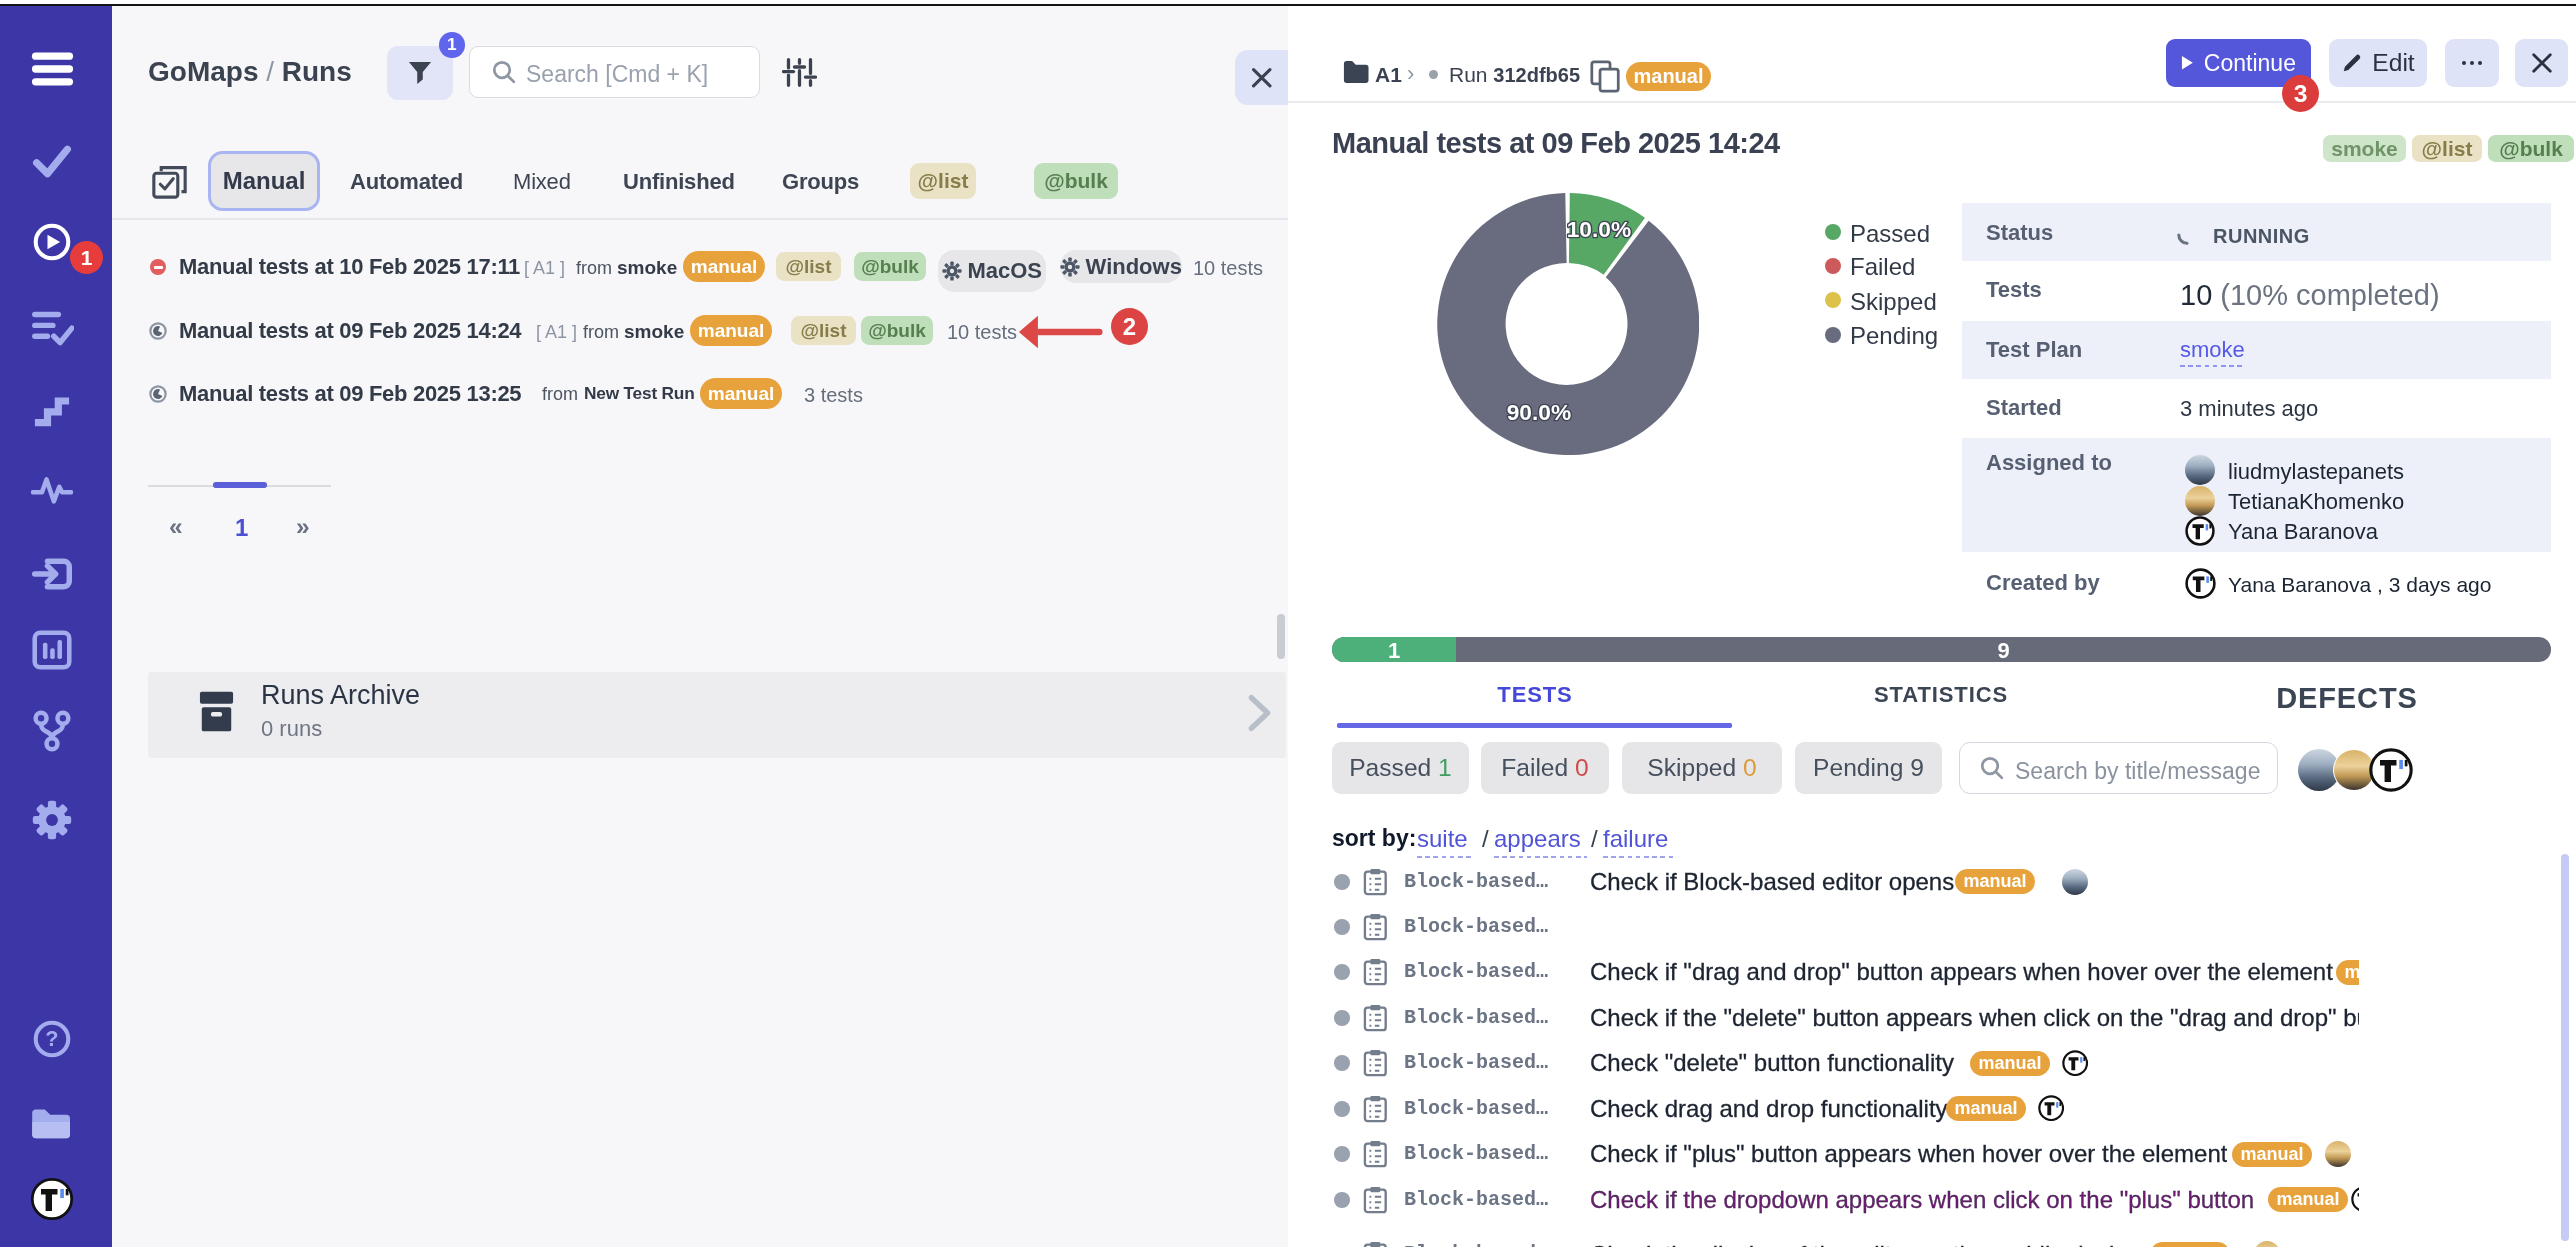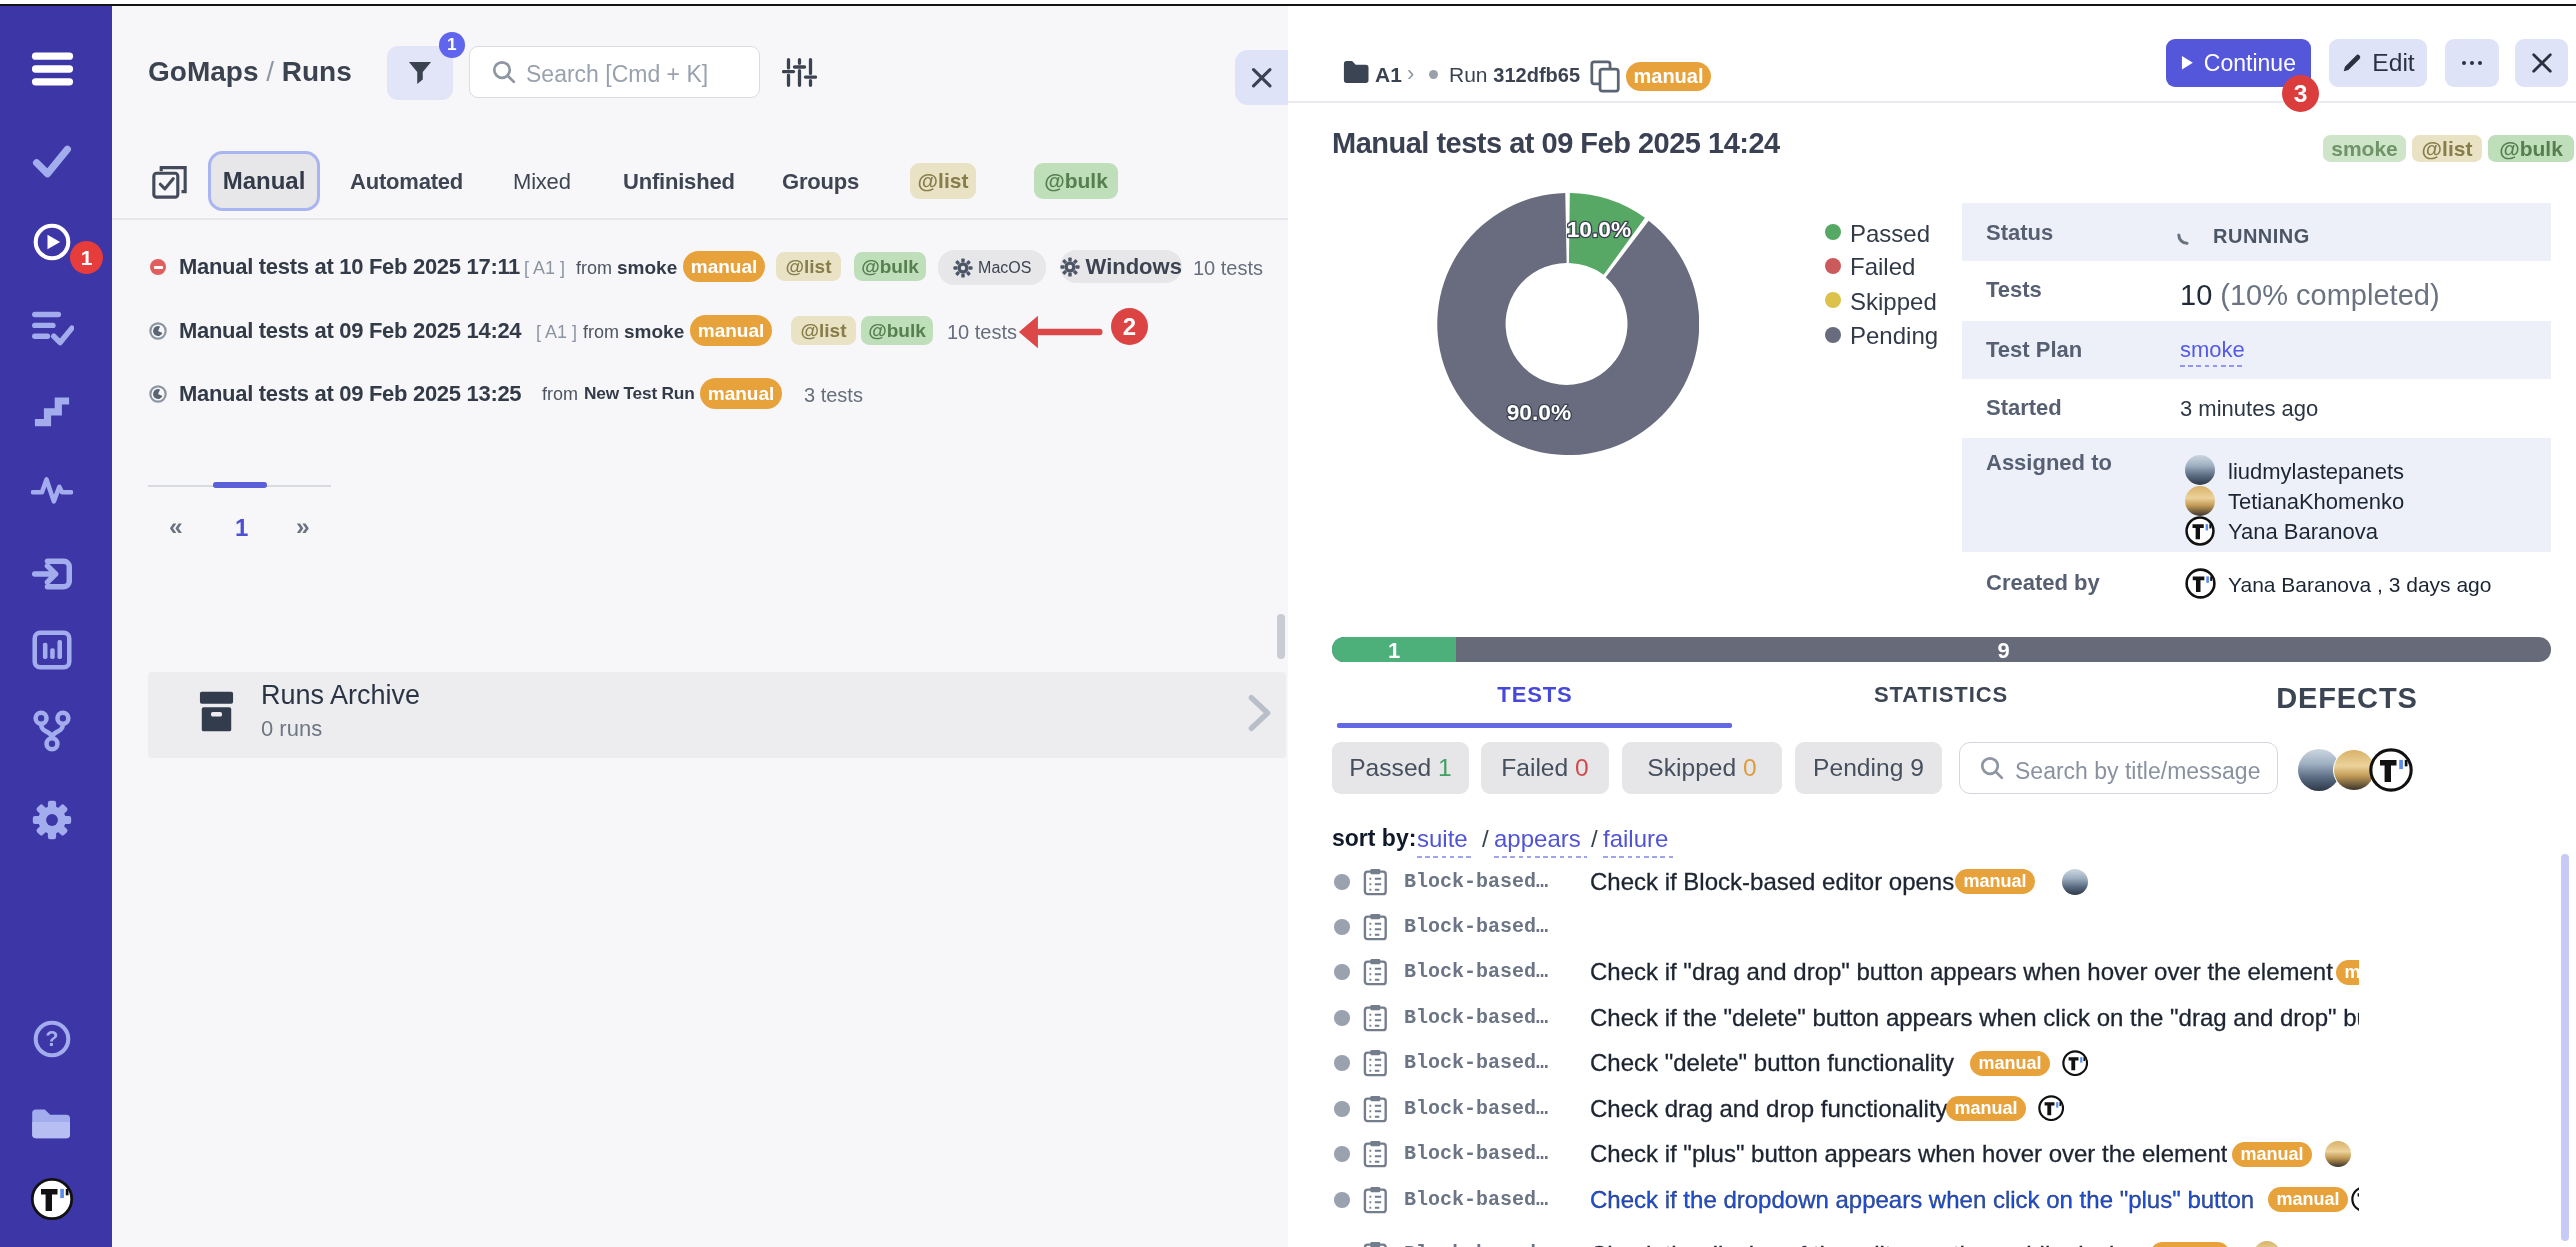--- a/index.html
+++ b/index.html
@@ -157,21 +157,21 @@
 
 <div class="abs" style="left:150px;top:259px;width:16.4px;height:16.4px;border-radius:50%;background:#e25d5d"></div>
 <div class="abs" style="left:154px;top:266px;width:9px;height:2.7px;background:#fff;border-radius:0.9px"></div>
 <div class="abs" style="left:179px;top:254px;font-size:22px;font-weight:bold;color:#333b49;letter-spacing:-0.3px;white-space:nowrap">Manual tests at 10 Feb 2025 17:11</div>
 <div class="abs" style="left:524px;top:258px;font-size:18px;color:#8d95a3;white-space:nowrap">[ A1 ]</div>
 <div class="abs" style="left:576px;top:258px;font-size:18px;color:#4c5462">from</div>
 <div class="abs" style="left:617px;top:257px;font-size:19px;font-weight:bold;color:#333b49">smoke</div>
 <div class="chip man" style="left:683px;top:251px;width:82px;height:31px;font-size:19px">manual</div>
 <div class="chip tan" style="left:776px;top:252px;width:65px;height:29px;border-radius:8.2px;font-size:19px">@list</div>
 <div class="chip grn" style="left:854px;top:252px;width:72px;height:29px;border-radius:8.2px;font-size:19px">@bulk</div>
-<div class="chip gchip" style="left:938px;top:250px;width:108px;height:35px;border-radius:16.4px;font-size:16px;font-weight:normal;gap:5.5px"><svg width="20" height="20" viewBox="0 0 46 46">
+<div class="chip gchip" style="left:938px;top:250px;width:108px;height:42px;border-radius:16.4px;font-size:22px;font-weight:bold;gap:5.5px"><svg width="20" height="20" viewBox="0 0 46 46">
         <g fill="#4d5665">
           <circle cx="23" cy="23" r="13"></circle>
           <rect x="19" y="1" width="8" height="9" rx="2"></rect>
           <rect x="19" y="36" width="8" height="9" rx="2"></rect>
           <rect x="1" y="19" width="9" height="8" rx="2"></rect>
           <rect x="36" y="19" width="9" height="8" rx="2"></rect>
           <rect x="19" y="1" width="8" height="9" rx="2" transform="rotate(45 23 23)"></rect>
           <rect x="19" y="36" width="8" height="9" rx="2" transform="rotate(45 23 23)"></rect>
           <rect x="1" y="19" width="9" height="8" rx="2" transform="rotate(45 23 23)"></rect>
           <rect x="36" y="19" width="9" height="8" rx="2" transform="rotate(45 23 23)"></rect>
@@ -470,21 +470,21 @@
 <div class="chip man" style="left:2232px;top:1142px;width:80px;height:24.6px;border-radius:12.8px;font-size:18px">manual</div>
 <div class="abs" style="left:2325px;top:1141px;width:26.4px;height:26.4px;border-radius:50%;background:linear-gradient(180deg,#d9b268 0%,#ecd29b 40%,#c29a55 65%,#3a342e 100%)"></div>
 <div class="abs" style="left:1334px;top:1192px;width:15.5px;height:15.5px;border-radius:50%;background:#9aa2b0"></div>
 <svg class="abs" style="left:1363px;top:1186px" width="24.6" height="28" viewBox="0 0 27 31">
 <rect x="2" y="4" width="23" height="25" rx="3" fill="none" stroke="#747d8c" stroke-width="2.6"></rect>
 <rect x="8" y="1" width="11" height="6" rx="1.5" fill="#747d8c"></rect>
 <path d="M13 12 L20 12 M13 18 L20 18 M13 24 L18 24" stroke="#747d8c" stroke-width="2.2"></path>
 <path d="M7 12 L9 12 M7 18 L9 18 M7 24 L9 24" stroke="#747d8c" stroke-width="2.2"></path>
 </svg>
 <div class="abs" style="left:1404px;top:1188px;font-family:'Liberation Mono',monospace;font-size:20px;font-weight:bold;color:#6c7585;white-space:nowrap">Block-based…</div>
-<div class="abs" style="left:1590px;top:1186px;font-size:24px;font-weight:500;color:#1d4ed8;-webkit-text-stroke:0.3px #1d2431;white-space:nowrap;max-width:770px;overflow:hidden">Check if the dropdown appears when click on the "plus" button</div>
+<div class="abs" style="left:1590px;top:1186px;font-size:24px;font-weight:500;color:#701a75;-webkit-text-stroke:0.3px #1d2431;white-space:nowrap;max-width:770px;overflow:hidden">Check if the dropdown appears when click on the "plus" button</div>
 <div class="chip man" style="left:2268px;top:1187px;width:80px;height:24.6px;border-radius:12.8px;font-size:18px">manual</div>
 <svg class="abs" style="left:2351px;top:1186px" width="26.4" height="26.4" viewBox="0 0 48 48">
       <circle cx="24" cy="24" r="21.5" fill="#fff" stroke="#111" stroke-width="4"></circle>
       <path d="M12 13 L30 13 L30 19 L24 19 L24 37 L17 37 L17 19 L12 19 Z" fill="#111"></path>
       <rect x="33" y="13" width="4" height="10" fill="#5b8def"></rect>
       <rect x="39" y="13" width="3" height="7" fill="#111"></rect>
     </svg>
 <div class="abs" style="left:1334px;top:1247px;width:15.5px;height:15.5px;border-radius:50%;background:#9aa2b0"></div>
 <svg class="abs" style="left:1363px;top:1241px" width="24.6" height="28" viewBox="0 0 27 31">
 <rect x="2" y="4" width="23" height="25" rx="3" fill="none" stroke="#747d8c" stroke-width="2.6"></rect>

